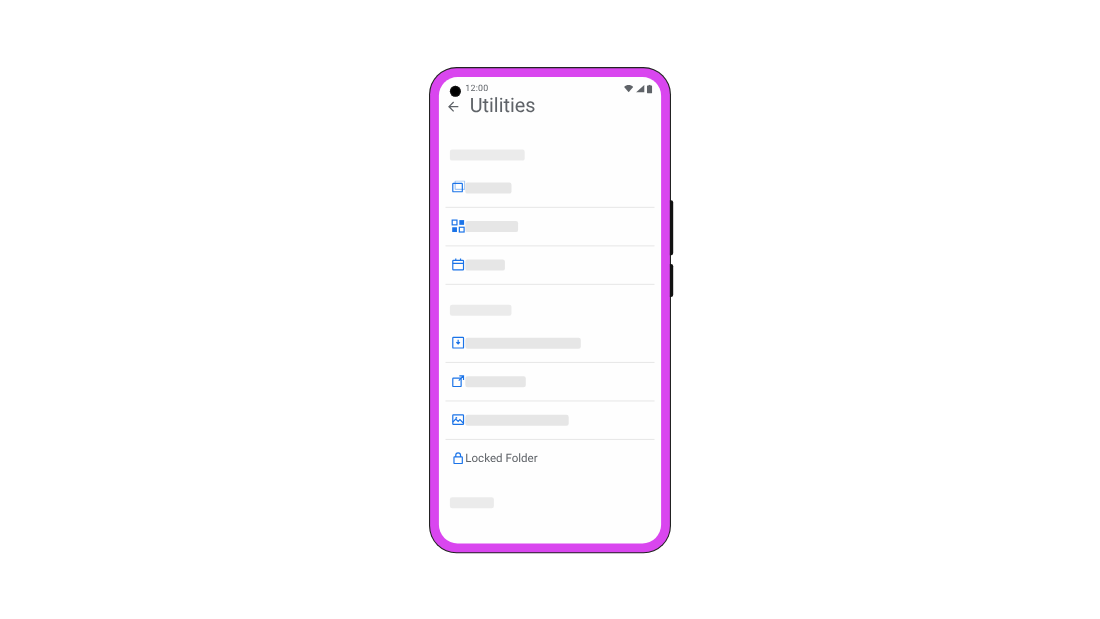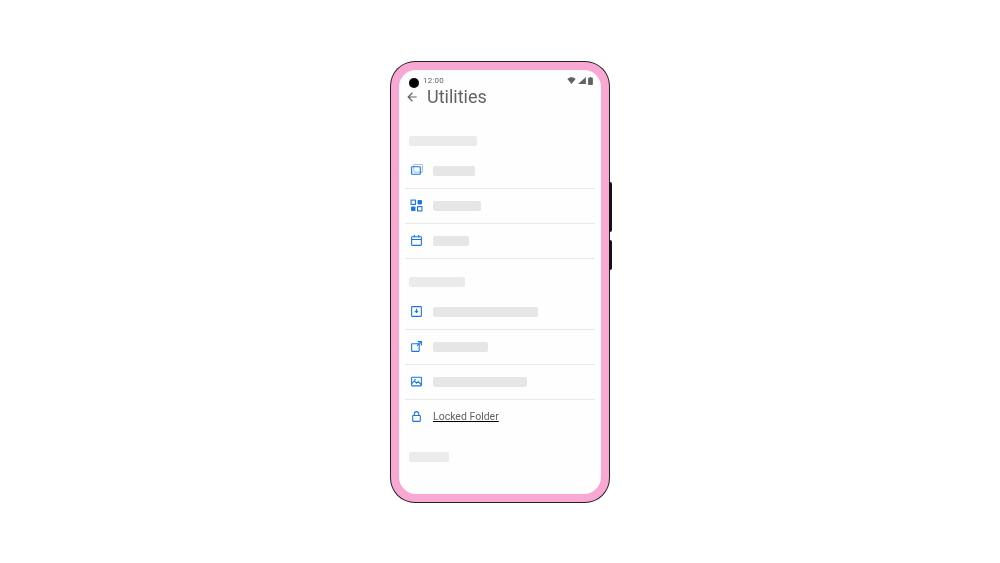--- a/index.html
+++ b/index.html
@@ -8,21 +8,21 @@
     height: 563px;
     background: #ffffff;
     display: flex;
     align-items: center;
     justify-content: center;
     font-family: -apple-system, BlinkMacSystemFont, "Segoe UI", Roboto, sans-serif;
   }
   .phone-frame {
     width: 218px;
     height: 440px;
-    background: #f9a8d4;
+    background: #d946ef;
     border-radius: 24px;
     padding: 8px;
     position: relative;
     box-shadow: 0 0 0 1px #222;
   }
   .side-button {
     position: absolute;
     right: -3px;
     width: 3px;
     background: #111;
@@ -90,24 +90,22 @@
     background: #ebebeb;
     border-radius: 2px;
     margin: 18px 0 8px 4px;
   }
   .sh1 { width: 68px; margin-top: 30px; }
   .sh2 { width: 56px; }
   .sh3 { width: 40px; }
   .list-item {
     display: flex;
     align-items: center;
-    gap: 10px;
     padding: 10px 4px;
     border-bottom: 1px solid #e8e8e8;
-    text-decoration: underline;
   }
   .list-item.no-border { border-bottom: none; }
   .icon-box {
     width: 14px;
     height: 14px;
     display: flex;
     align-items: center;
     justify-content: center;
     flex-shrink: 0;
   }

